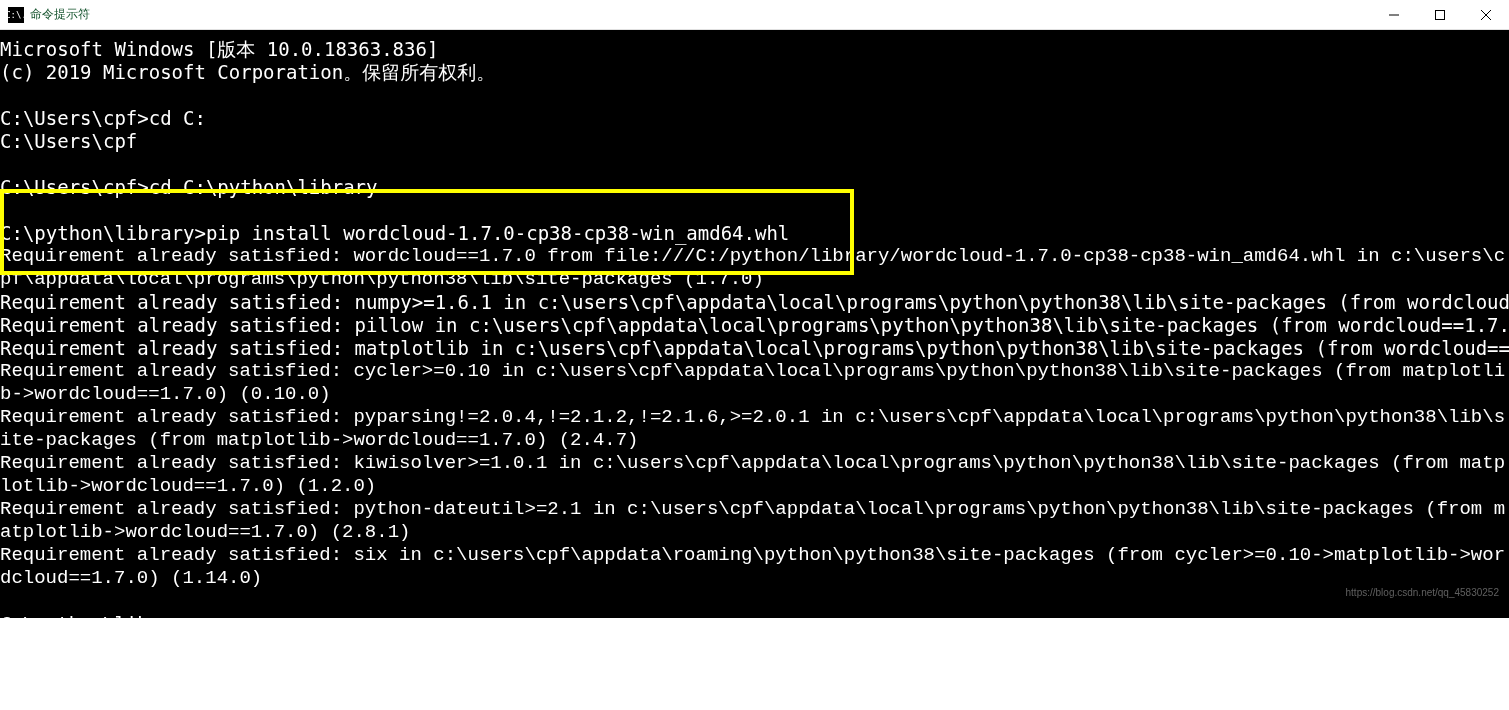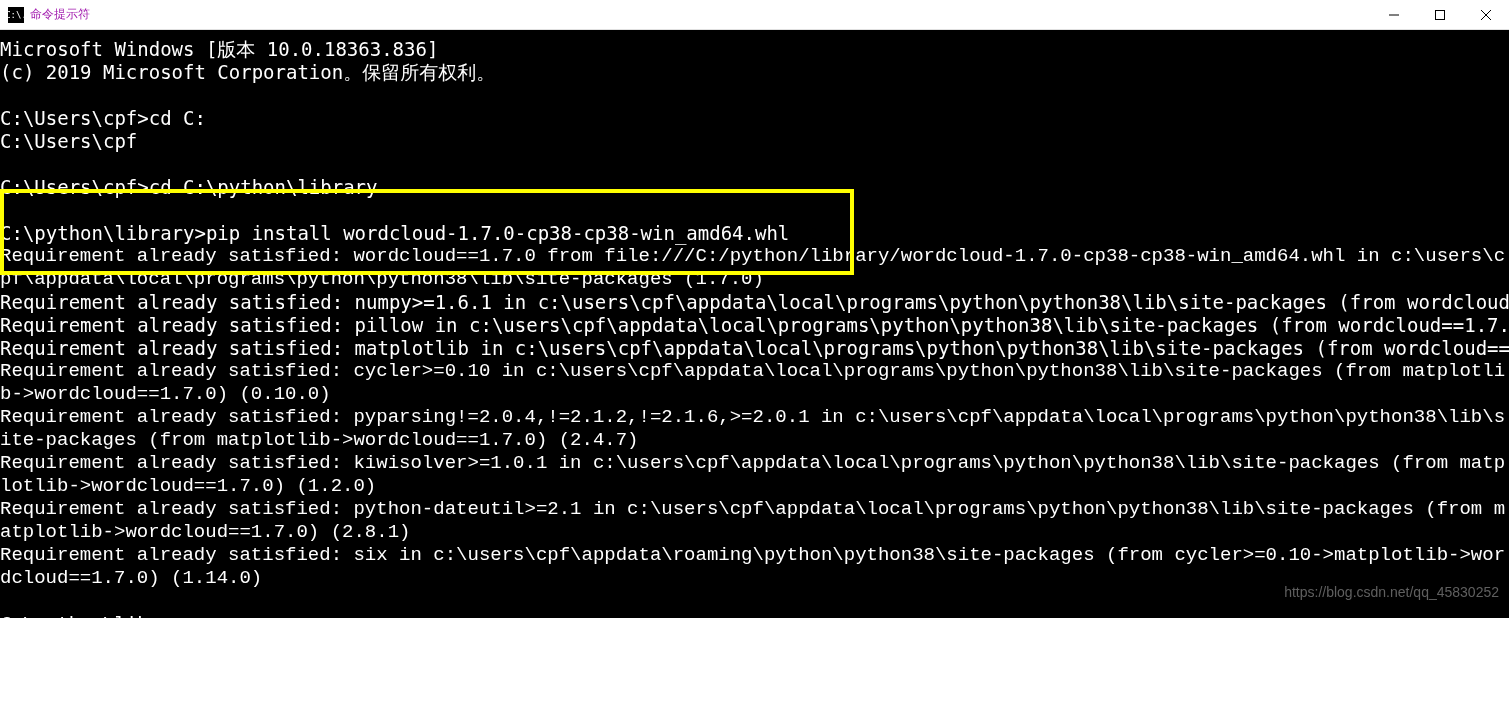--- a/index.html
+++ b/index.html
@@ -35,21 +35,21 @@
       align-items: center;
       justify-content: center;
       color: #fff;
       font-size: 9px;
       font-family: "Lucida Console", monospace;
       margin-right: 6px;
     }
     .titlebar-text {
       font-family: "Microsoft YaHei", "SimSun", sans-serif;
       font-size: 12px;
-      color: #a21caf;
+      color: #14532d;
     }
     .window-controls {
       display: flex;
     }
     .window-control {
       width: 46px;
       height: 30px;
       display: flex;
       align-items: center;
       justify-content: center;
@@ -83,21 +83,21 @@
       border: 4px solid #ffff00;
       pointer-events: none;
       z-index: 10;
     }
     .watermark {
       position: absolute;
       bottom: 14px;
       right: 10px;
       color: #888888;
       font-family: Arial, sans-serif;
-      font-size: 14px;
+      font-size: 10px;
       opacity: 0.7;
     }
     .line {
       display: block;
       white-space: pre;
     }
     .wrap-line {
       display: block;
       white-space: pre-wrap;
       word-break: break-all;

